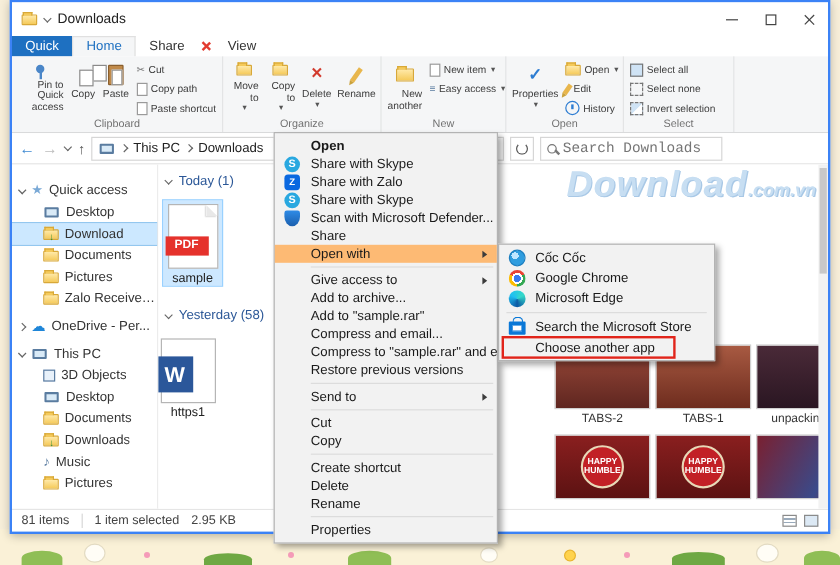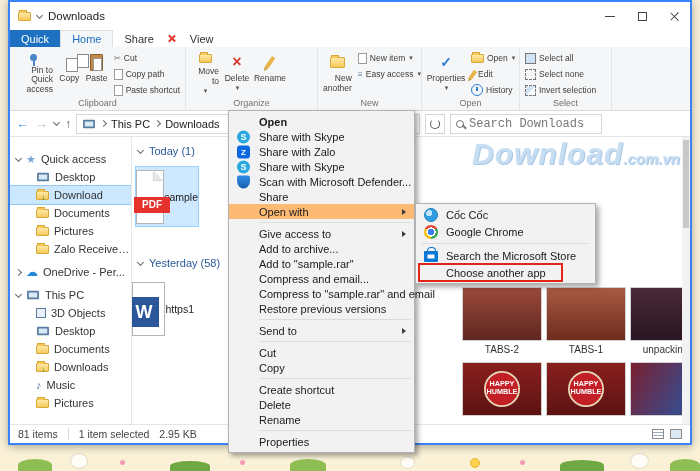--- a/index.html
+++ b/index.html
@@ -102,21 +102,21 @@
   .sb-row .lbl { overflow:hidden; text-overflow:ellipsis; }
   .sb-row.child { padding-left:26px; }
   .sb-row.sel { background:#cce8ff; outline:1px solid #93c7ef; }
   .sb-gap { height:5px; }
 
   .content { flex:1; position:relative; overflow:hidden; background:#fff; }
   .watermark { position:absolute; right:10px; top:0px; font-style:italic; font-weight:bold; color:#c7def2;
                text-shadow:1px 1px 0 #a8c8e6; font-size:30px; letter-spacing:1px; white-space:nowrap; }
   .watermark .suffix { font-size:15px; letter-spacing:0; }
   .grp-hdr { position:absolute; font-size:11px; color:#2b5797; display:flex; align-items:center; gap:6px; }
-  .file-tile { position:absolute; width:62px; display:flex; flex-direction:row; align-items:center; font-size:10.5px; color:#222; }
+  .file-tile { position:absolute; width:49px; display:flex; flex-direction:column; align-items:center; font-size:10.5px; color:#222; }
   .file-tile.sel { background:#cde8ff; outline:1px solid #99d1ff; }
   .pdf-icon { position:relative; width:42px; height:54px; background:#fff; border:1px solid #b5b5b5; margin:3px 0 2px; }
   .pdf-icon::before { content:""; position:absolute; right:0; top:0; border-left:9px solid #e8e8e8; border-top:9px solid #fff; box-shadow:-1px 1px 1px rgba(0,0,0,.15); }
   .pdf-band { position:absolute; left:-3px; bottom:10px; width:36px; height:16px; background:#e5322c; color:#fff; font-weight:bold; font-size:10px; text-align:center; line-height:16px; }
   .word-icon { position:relative; width:46px; height:54px; background:#fff; border:1px solid #b5b5b5; margin:3px 0 2px; }
   .word-sq { position:absolute; left:-4px; bottom:8px; width:30px; height:30px; background:#2b579a; color:#fff; font-weight:bold; font-size:18px; text-align:center; line-height:30px; }
   .thumb { position:absolute; width:80px; height:54px; border:1px solid #d0d0d0; }
   .t-tabs1 { background:linear-gradient(#a85a42,#6e2c1e); }
   .t-tabs2 { background:linear-gradient(#9b4a3a,#5f2620); }
   .t-unpack { background:linear-gradient(#4a2a38,#2a1622); }
@@ -254,20 +254,27 @@
 
     <div class="rgroup" style="width:132px;">
       <div class="rg-body">
         <div class="bigbtn" style="width:32px;">
           <span class="icwrap">
               <span class="ifold sm"></span>
             </span>
           <span>Move to</span>
             <span class="ddown">▾</span>
         </div>
+        <div class="bigbtn" style="width:32px;">
+          <span class="icwrap">
+              <span class="ifold sm"></span>
+            </span>
+          <span>Copy to</span>
+            <span class="ddown">▾</span>
+        </div>
         <div class="bigbtn" style="width:28px;">
           <span class="icwrap">
               <span class="ix">×</span>
             </span>
           <span>Delete</span>
             <span class="ddown">▾</span>
         </div>
         <div class="bigbtn" style="width:34px;">
           <span class="icwrap">
               <span class="ipencil"></span>
@@ -585,20 +592,24 @@
 
 <div class="sub">
   <div class="sub-row">
       <span class="si si-coccoc"></span>
       <span>Cốc Cốc</span>
     </div>
   <div class="sub-row">
       <span class="si si-chrome"></span>
       <span>Google Chrome</span>
     </div>
+  <div class="sub-row">
+      <span class="si si-edge"></span>
+      <span>Microsoft Edge</span>
+    </div>
   <div class="sub-sep"></div>
   <div class="sub-row">
       <span class="si si-store"></span>
       <span>Search the Microsoft Store</span>
     </div>
   <div class="sub-row choose">
     <span style="margin-left:22px;">Choose another app</span>
     <span class="red-outline"></span>
   </div>
 </div>

